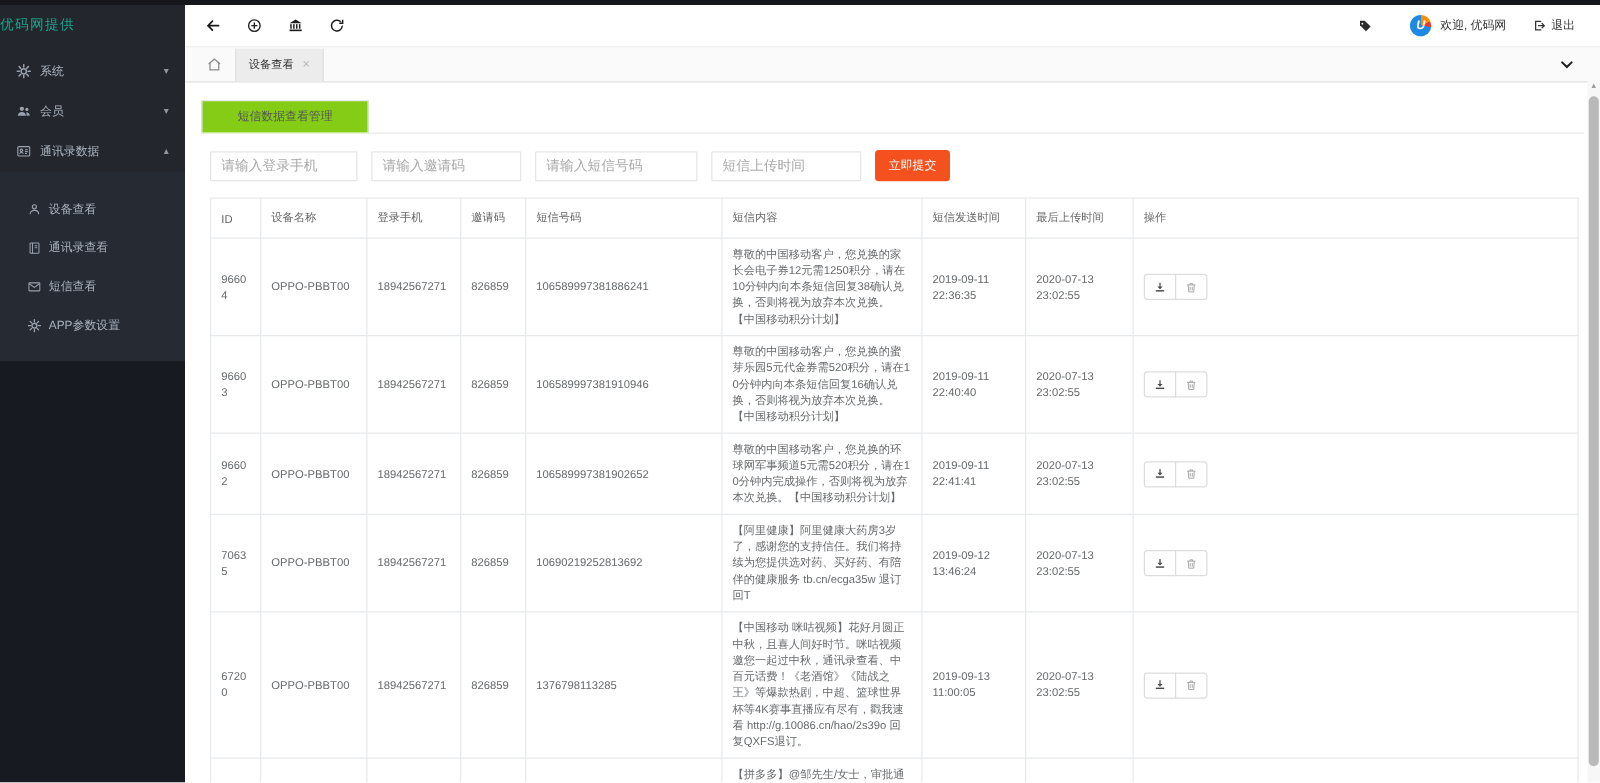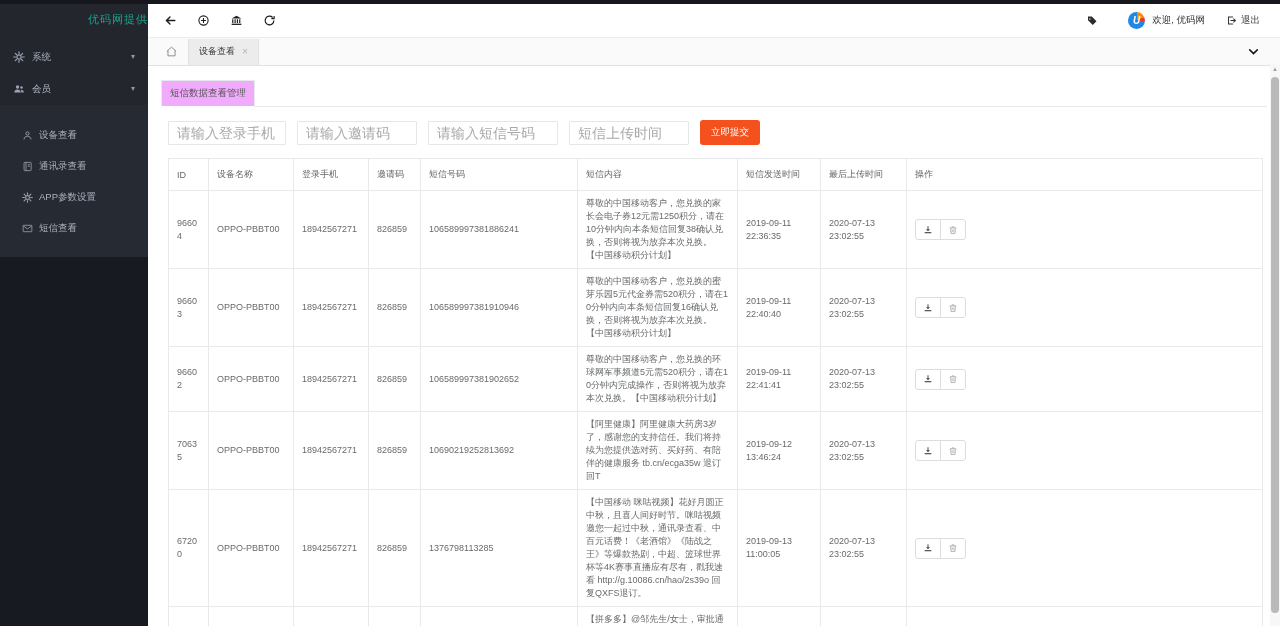--- a/index.html
+++ b/index.html
@@ -6,21 +6,21 @@
   body{
     width:1280px;height:626px;overflow:hidden;position:relative;
     background:#fff;font-family:"Liberation Sans","DejaVu Sans",sans-serif;
     -webkit-font-smoothing:antialiased;
   }
   .topstrip{position:absolute;top:0;left:0;width:1280px;height:4px;background:#15171c;z-index:9}
 
   
   .sidebar{position:absolute;left:0;top:0;width:148px;height:626px;background:#171a20;z-index:8}
   .side-top{background:#23262d;padding-top:12px}
-  .side-title{color:#1aa58f;text-align:right;font-size:11px;letter-spacing:1px;padding-bottom:14px}
+  .side-title{color:#1aa58f;text-align:left;font-size:11px;letter-spacing:1px;padding-bottom:14px}
   .menu-item{height:32px;display:flex;align-items:center;padding:0 13px;color:#abb4bf;font-size:9.5px;cursor:pointer}
   .menu-item .mi{width:12px;height:12px;margin-right:7px;flex:none;color:#9aa3af}
   .menu-item .mi svg{width:100%;height:100%;display:block}
   .caret{margin-left:auto;font-size:8px;color:#8d96a2;line-height:1}
   .submenu{background:#262a33;padding:15px 0 13px}
   .sub-item{height:31px;display:flex;align-items:center;padding:0 10px 0 22px;color:#a9b2bd;font-size:9.5px;cursor:pointer}
   .sub-item .mi{width:11px;height:11px;margin-right:6px;flex:none;color:#99a2ae}
   .sub-item .mi svg{width:100%;height:100%;display:block}
 
   
@@ -45,25 +45,25 @@
   .home-icon svg{width:100%;height:100%;display:block}
   .tab{display:flex;align-items:center;height:26px;background:#ececec;border-left:1px solid #e0e0e0;border-right:1px solid #e0e0e0;
     padding:0 10px;font-size:9px;color:#333;cursor:pointer}
   .tab-close{margin-left:7px;color:#b5b5b5;font-size:10px;line-height:1;cursor:pointer}
   .tabbar-chevron{margin-left:auto;width:13px;height:13px;color:#1d1d1d;cursor:pointer;margin-right:8px}
   .tabbar-chevron svg{width:100%;height:100%;display:block}
 
   .content{padding:14px 0 0 13px}
   .ptabs{border-bottom:1px solid #e7eaec;width:1106px}
   .ptab{display:inline-block;border:1px solid #e7eaec;border-bottom:1px solid #fff;margin-bottom:-1px;
-    background:#f0abfc;padding:6px 8px;font-size:9.5px;color:#555;cursor:pointer}
+    background:#84cc16;padding:6px 28px;font-size:9.5px;color:#555;cursor:pointer}
 
   .filters{margin:13px 0 0 7px;display:flex;align-items:center}
-  .filter-input{height:22px;border:1px solid #e5e6e7;border-radius:1px;padding:0 8px;font-size:14px;color:#333;
-    margin-right:11px;outline:none;font-family:Liberation Sans, sans-serif}
+  .filter-input{height:22px;border:1px solid #e5e6e7;border-radius:1px;padding:0 8px;font-size:11px;color:#333;
+    margin-right:11px;outline:none;font-family:Liberation Serif, serif}
   .filter-input::placeholder{color:#a9a9a9}
   .w1{width:100px}.w2{width:102px}.w3{width:112px}.w4{width:102px}
   .submit-btn{height:25px;padding:0 11px;background:#f4511e;color:#fff;border:none;border-radius:3px;
     font-size:9.5px;cursor:pointer;font-family:inherit}
 
   table.grid{margin:13px 0 0 7px;border-collapse:collapse;table-layout:fixed;width:1094px;background:#fff}
   .grid th,.grid td{border:1px solid #e7eaec;font-size:9px;color:#676a6c;text-align:left;vertical-align:middle;
     padding:6px 8px;word-break:break-all}
   .grid th{font-weight:normal;padding:9px 8px;color:#666}
   .grid td{line-height:13px}
@@ -109,20 +109,32 @@
             <circle cx="9" cy="8" r="3.4"></circle>
             <path d="M2.5 19c0-3.6 2.9-6 6.5-6s6.5 2.4 6.5 6z"></path>
             <circle cx="17" cy="9" r="2.6"></circle>
             <path d="M16.2 13.7c3 .2 5.3 2.3 5.3 5.3h-5z"></path>
           </svg>
       </span>
       <span>会员</span>
       <span class="caret">▾</span>
     </div>
 
+    <div class="menu-item">
+      <span class="mi">
+        <svg viewBox="0 0 24 24" fill="none" stroke="currentColor" stroke-width="1.8">
+            <rect x="2.5" y="4.5" width="19" height="15" rx="1.5"></rect>
+            <circle cx="8.3" cy="10.5" r="2"></circle>
+            <path d="M5.4 15.9c.6-1.6 1.8-2.3 2.9-2.3s2.3.7 2.9 2.3"></path>
+            <path d="M14 9.5h4.5M14 12.5h4.5M14 15.5h3"></path>
+          </svg>
+      </span>
+      <span>通讯录数据</span>
+      <span class="caret">▴</span>
+    </div>
   </div>
 
   <div class="submenu">
     <div class="sub-item">
       <span class="mi">
         <svg viewBox="0 0 24 24" fill="none" stroke="currentColor" stroke-width="2">
             <circle cx="12" cy="7.5" r="3.5"></circle>
             <path d="M4.5 20.5c0-4.2 3.3-6.8 7.5-6.8s7.5 2.6 7.5 6.8"></path>
           </svg>
       </span>
@@ -132,35 +144,35 @@
       <span class="mi">
         <svg viewBox="0 0 24 24" fill="none" stroke="currentColor" stroke-width="1.8">
             <rect x="4.5" y="3" width="15.5" height="18" rx="1.5"></rect>
             <path d="M8.7 3v18M12.5 8h4.5M12.5 11.5h4.5"></path>
           </svg>
       </span>
       <span>通讯录查看</span>
     </div>
     <div class="sub-item">
       <span class="mi">
+        <svg viewBox="0 0 24 24" fill="none" stroke="currentColor" stroke-width="1.8">
+            <rect x="2.5" y="5" width="19" height="14" rx="1"></rect>
+            <path d="M3 6.5l9 6.5 9-6.5"></path>
+          </svg>
+      </span>
+      <span>短信查看</span>
+    </div>
+    <div class="sub-item">
+      <span class="mi">
         <svg viewBox="0 0 24 24" fill="none" stroke="currentColor" stroke-width="2.4" stroke-linecap="round">
             <circle cx="12" cy="12" r="4.2"></circle>
             <path d="M12 1.5v3.6M12 18.9v3.6M1.5 12h3.6M18.9 12h3.6M4.6 4.6l2.6 2.6M16.8 16.8l2.6 2.6M19.4 4.6l-2.6 2.6M7.2 16.8l-2.6 2.6"></path>
           </svg>
       </span>
       <span>APP参数设置</span>
-    </div>
-    <div class="sub-item">
-      <span class="mi">
-        <svg viewBox="0 0 24 24" fill="none" stroke="currentColor" stroke-width="1.8">
-            <rect x="2.5" y="5" width="19" height="14" rx="1"></rect>
-            <path d="M3 6.5l9 6.5 9-6.5"></path>
-          </svg>
-      </span>
-      <span>短信查看</span>
     </div>
   </div>
 </div>
 
 <div class="main">
 
   <div class="topbar">
     <span class="tb-icon">
       <svg viewBox="0 0 24 24" fill="none" stroke="currentColor" stroke-width="2.6" stroke-linecap="round">
           <path d="M20 12H5M11 5.5L4.5 12l6.5 6.5"></path>

